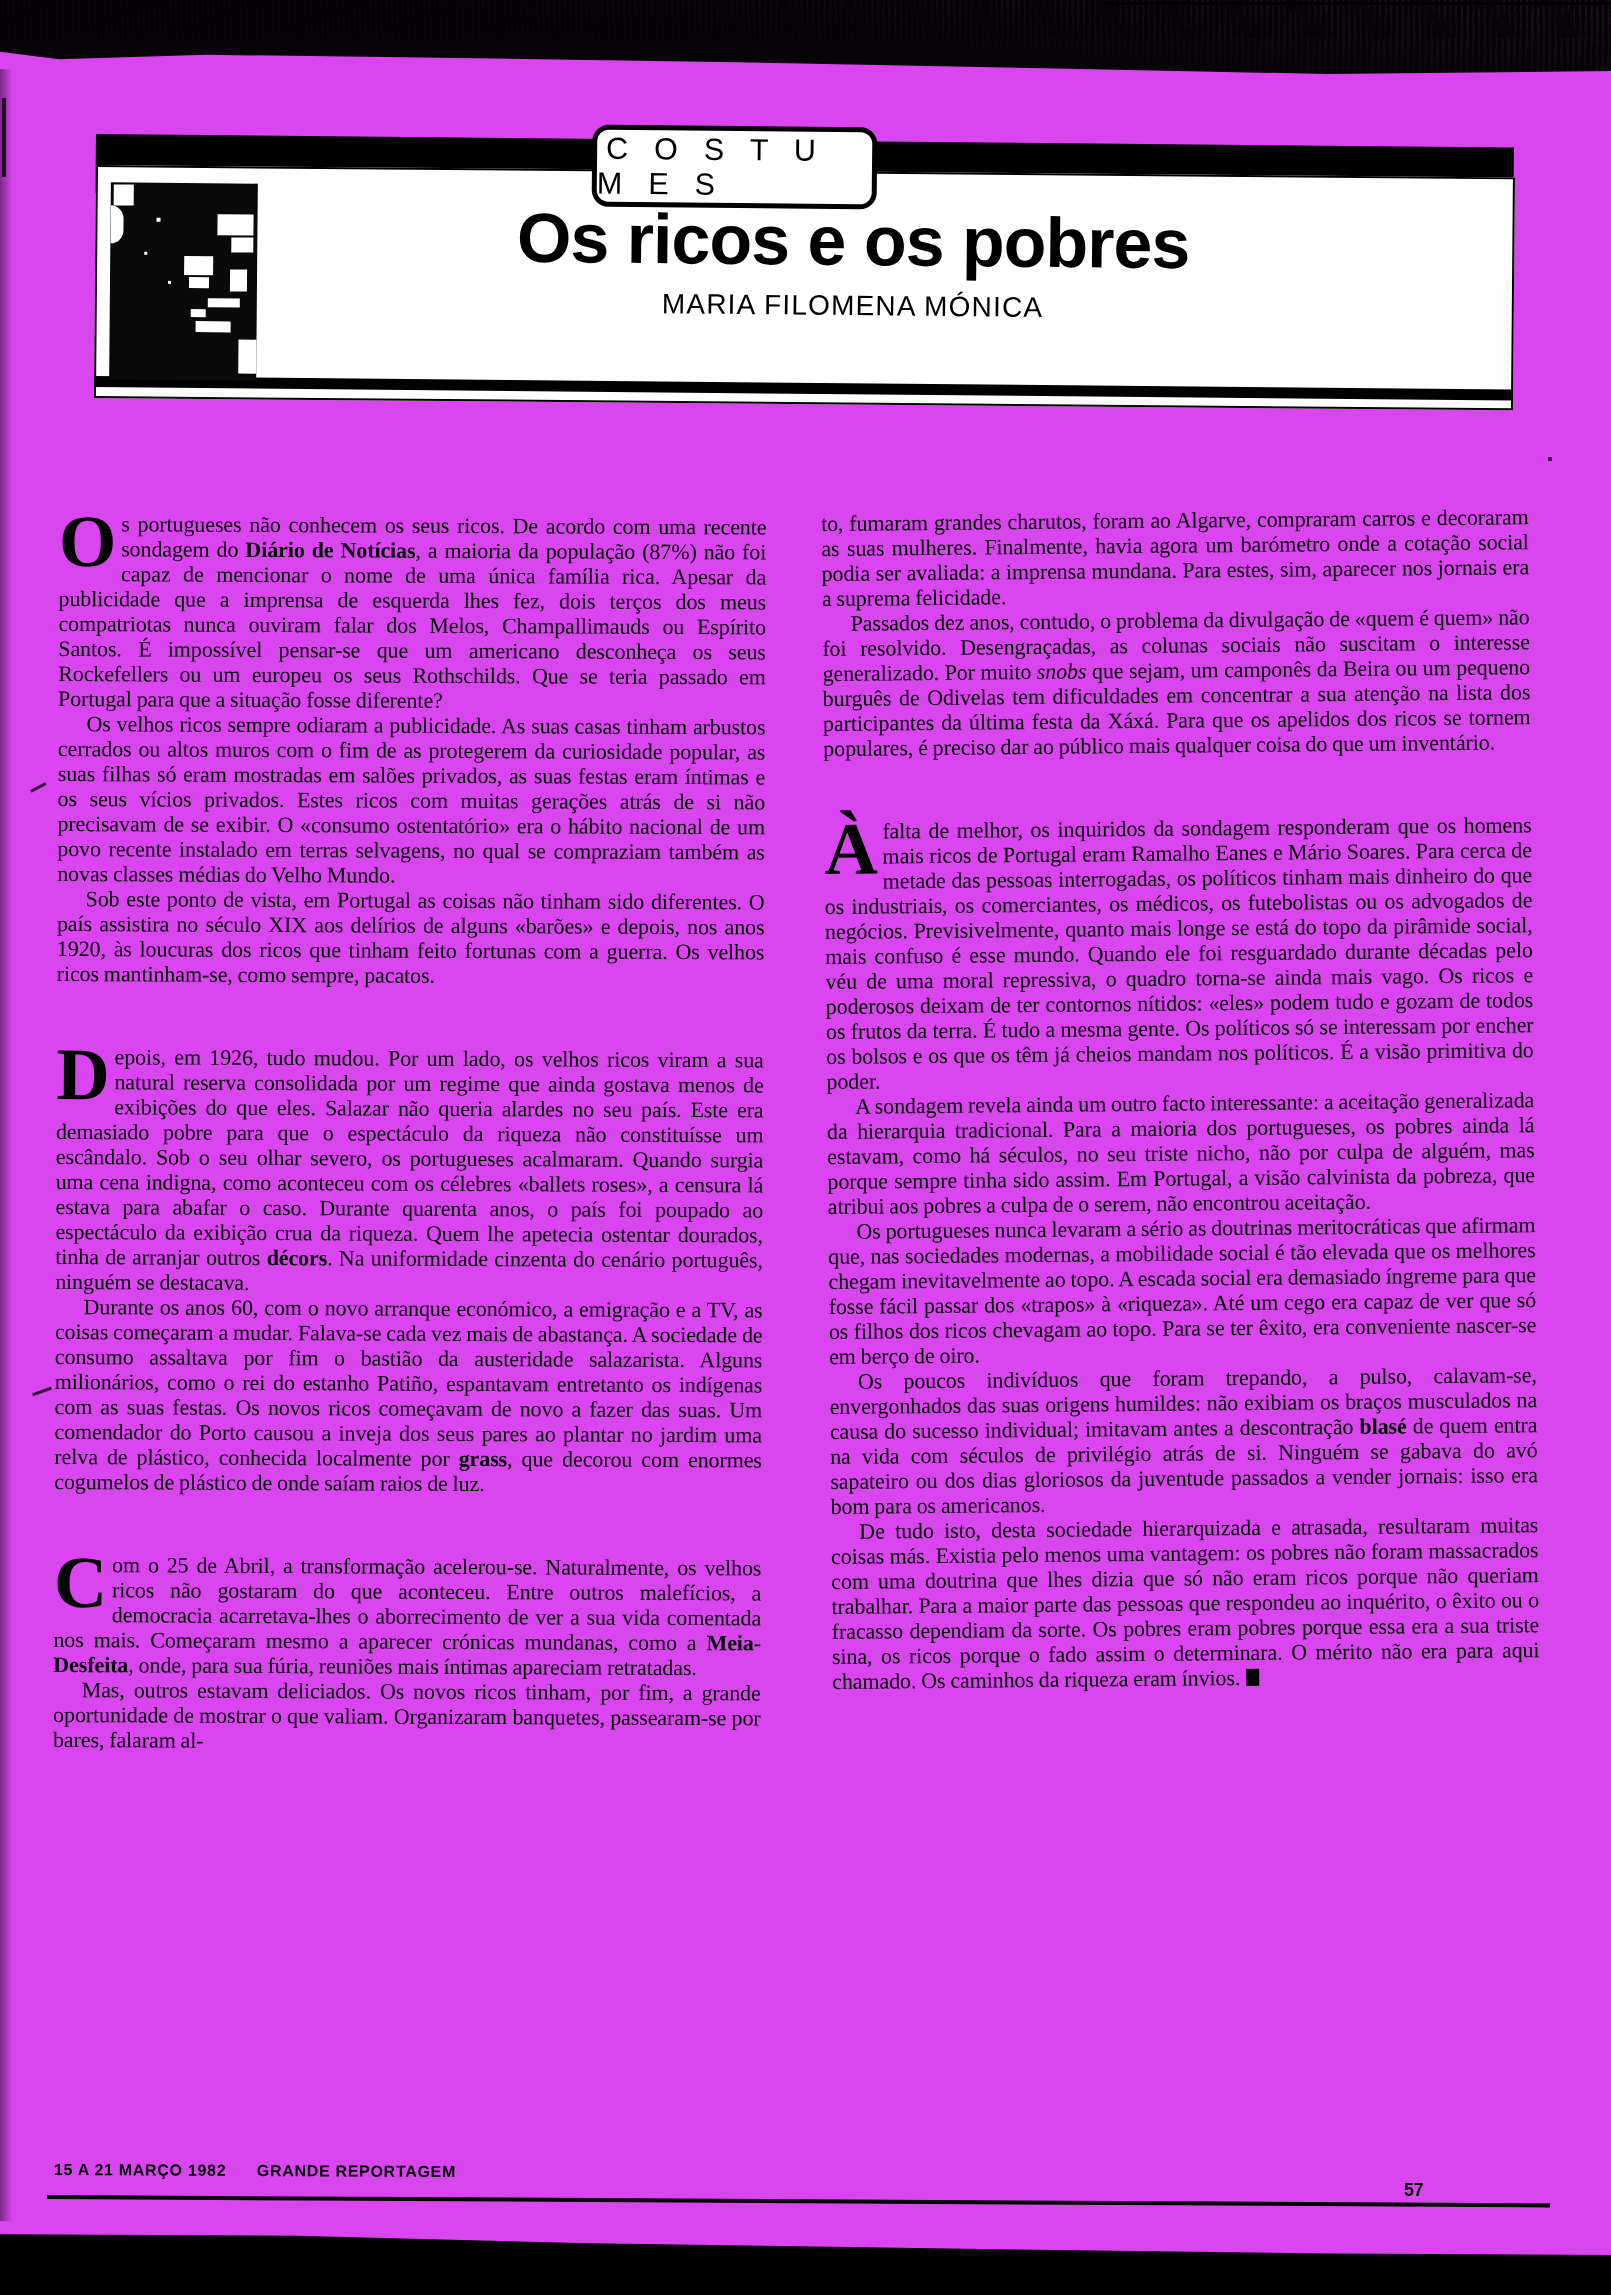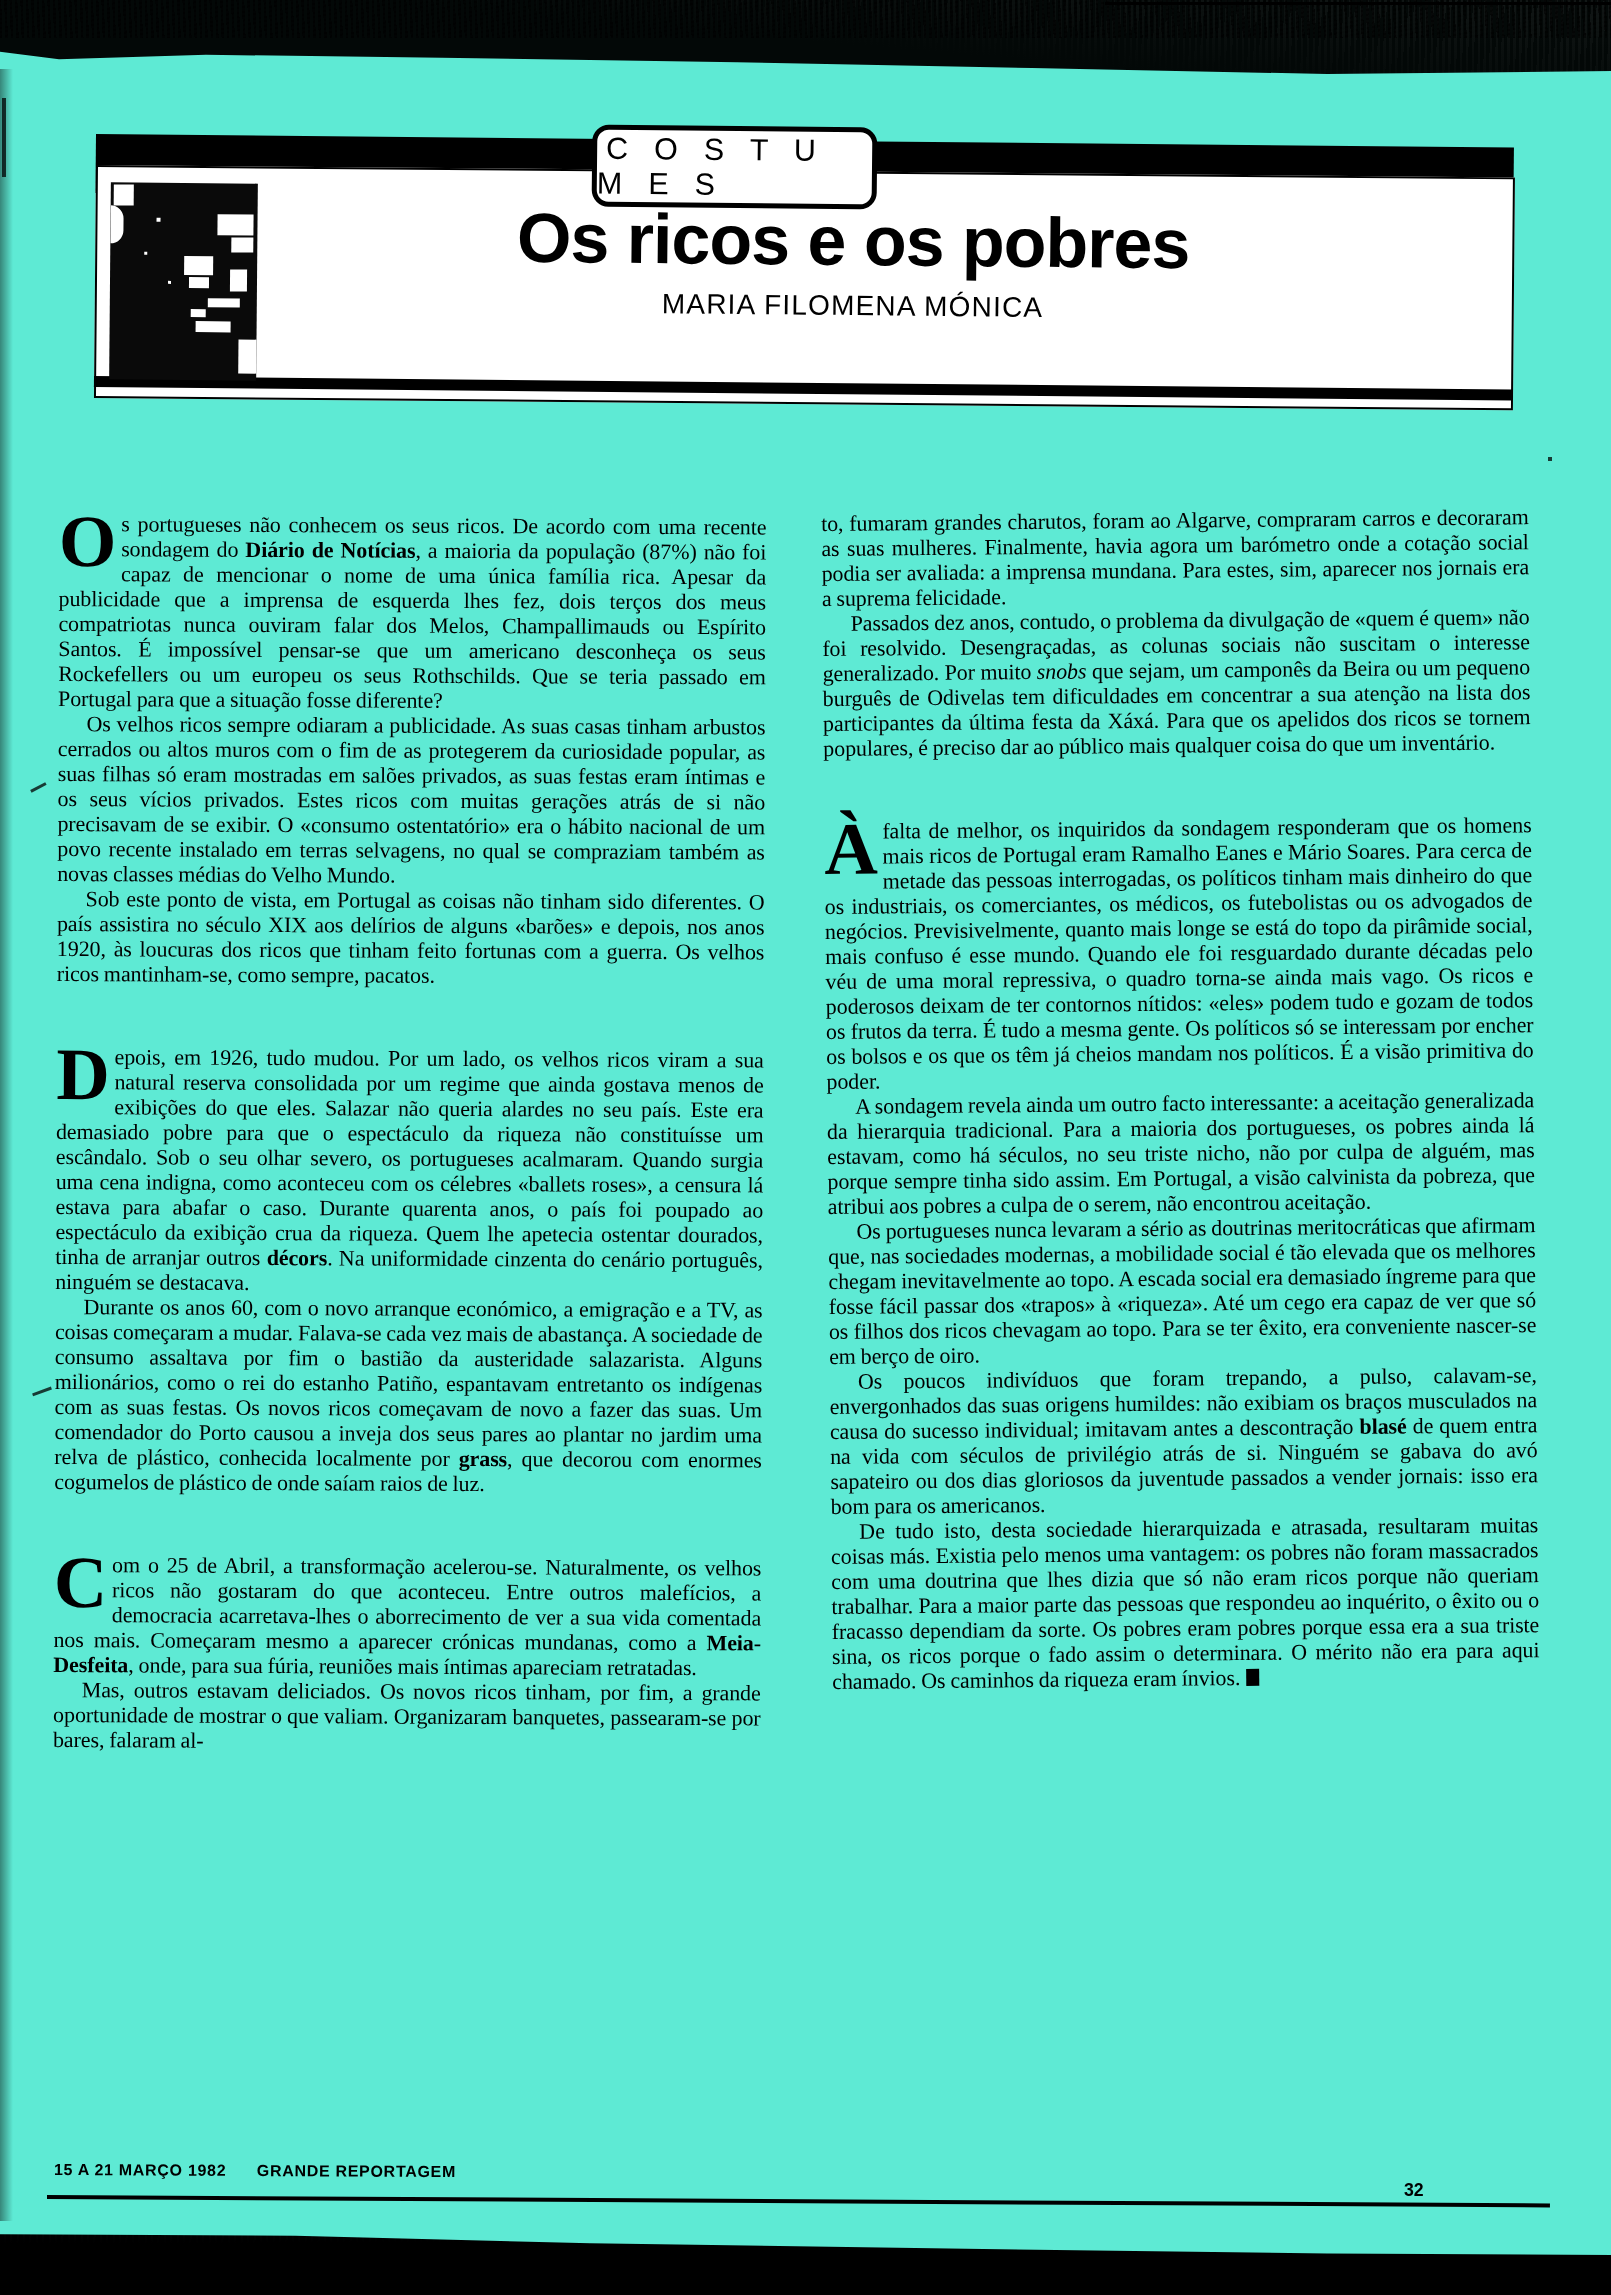--- a/index.html
+++ b/index.html
@@ -2,21 +2,21 @@
 <html style="font-size:7.9px"><head>
 <meta charset="utf-8">
 <title>Os ricos e os pobres — Grande Reportagem</title>
 <style>
   html,body{margin:0;padding:0;background:#ffffff;}
   body{
     width:1612px;height:2295px;position:relative;overflow:hidden;
     font-family:"Liberation Serif",serif;color:#000;
     -webkit-font-smoothing:none;
   }
-  .page{position:absolute;inset:0;background:#5eead4;}
+  .page{position:absolute;inset:0;background:#d946ef;}
 
   
   .scan-top{
     position:absolute;left:0;top:0;width:1612px;height:74px;
     background:
       repeating-linear-gradient(91deg, rgba(0,0,0,.85) 0 3.4px, rgba(255,255,255,.55) 3.4px 5.9px),
       linear-gradient(185deg,#111 0%,#000 55%,#000 100%);
     background-blend-mode:multiply,normal;
     clip-path:polygon(0 0,1612px 0,1612px 96%,1327px 100%,1032px 92%,737px 84%,442px 78%,206px 74%,59px 80%,0 70%);
     opacity:.97;
@@ -204,16 +204,16 @@
         <p>Os poucos indivíduos que foram trepando, a pulso, calavam-se, envergonhados das suas origens humildes: não exibiam os braços musculados na causa do sucesso individual; imitavam antes a descontração <b>blasé</b> de quem entra na vida com séculos de privilégio atrás de si. Ninguém se gabava do avó sapateiro ou dos dias gloriosos da juventude passados a vender jornais: isso era bom para os americanos.</p>
         <p>De tudo isto, desta sociedade hierarquizada e atrasada, resultaram muitas coisas más. Existia pelo menos uma vantagem: os pobres não foram massacrados com uma doutrina que lhes dizia que só não eram ricos porque não queriam trabalhar. Para a maior parte das pessoas que respondeu ao inquérito, o êxito ou o fracasso dependiam da sorte. Os pobres eram pobres porque essa era a sua triste sina, os ricos porque o fado assim o determinara. O mérito não era para aqui chamado. Os caminhos da riqueza eram ínvios.<span class="endmark"></span></p>
       </div>
   </div>
 
   <div class="footer-rule"></div>
   <div class="footer-left">
     <span>15 A 21 MARÇO 1982</span>
     <span>GRANDE REPORTAGEM</span>
   </div>
-  <div class="folio">32</div>
+  <div class="folio">57</div>
 
 </div>
 
 
 </body></html>

